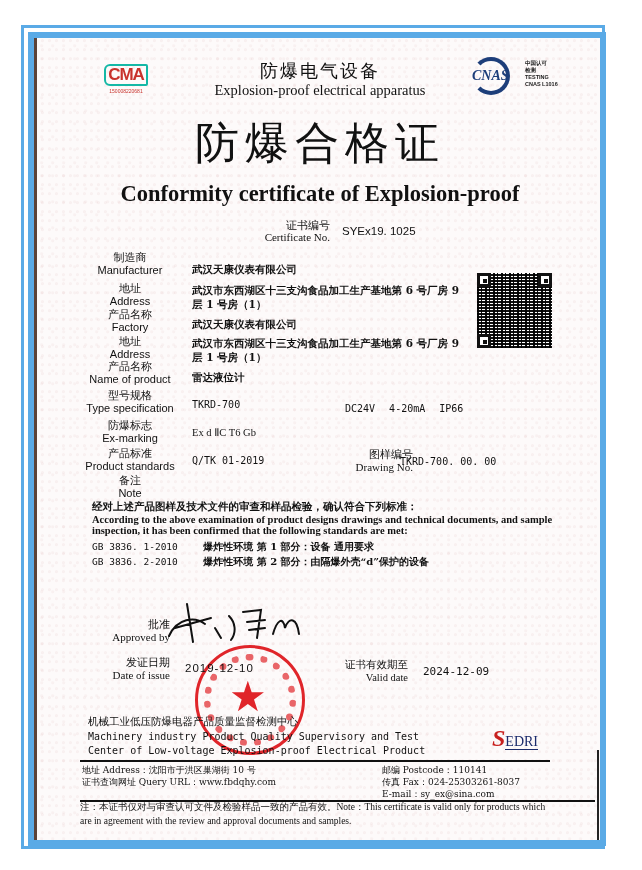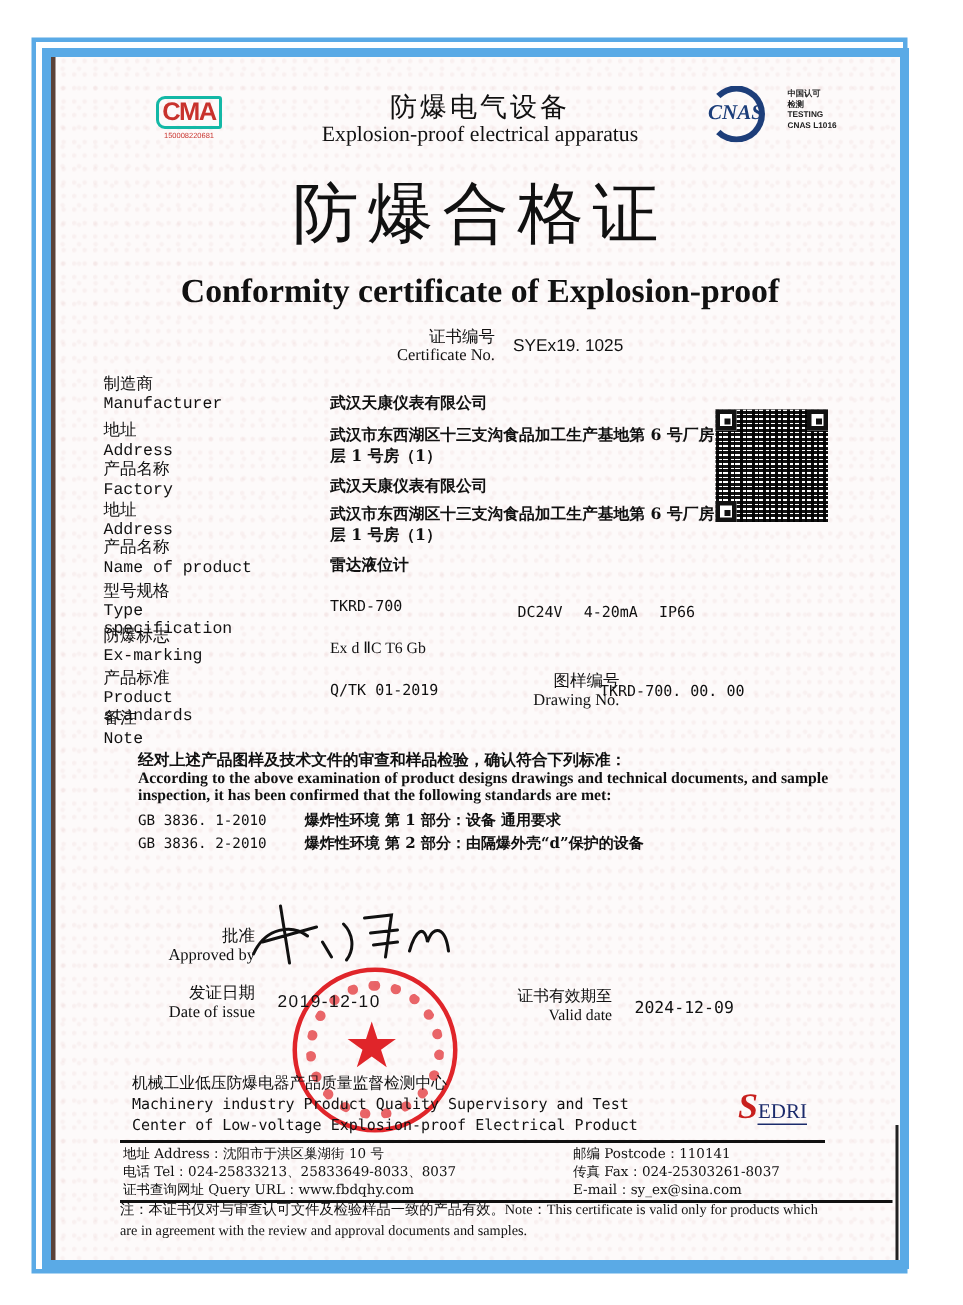--- a/index.html
+++ b/index.html
@@ -20,22 +20,22 @@
   .cnas { left:472px; top:57px; width:90px; height:40px; }
   .cnas-circle { position:absolute; left:0; top:0; width:38px; height:38px; border-radius:50%; border:4px solid #1d3e7a; border-left-color:transparent; border-bottom-color:#1d3e7a; box-sizing:border-box; }
   .cnas-text { position:absolute; left:0; top:11px; font-family:Liberation Serif, serif; font-style:italic; font-weight:bold; font-size:14px; color:#1d3e7a; }
   .cnas-side { position:absolute; left:53px; top:3px; font-family:"Liberation Sans", sans-serif; font-weight:bold; font-size:5.5px; line-height:7px; color:#222; }
   .head-cn { left:200px; top:59px; width:240px; text-align:center; font-family:"DejaVu Sans", sans-serif; font-size:18px; letter-spacing:2px; }
   .head-en { left:180px; top:82px; width:280px; text-align:center; font-family:"Liberation Serif", serif; font-size:14.5px; }
   .title-cn { left:150px; top:118px; width:340px; text-align:center; font-family:"DejaVu Sans", sans-serif; font-size:44px; letter-spacing:6px; line-height:50px; }
   .title-en { left:100px; top:181px; width:440px; text-align:center; font-family:"Liberation Serif", serif; font-weight:bold; font-size:22.5px; }
   .certno-label { left:240px; top:219px; width:90px; text-align:right; font-family:"Liberation Serif", serif; font-size:11px; line-height:12px; }
   .certno-val { left:342px; top:225px; font-family:"Liberation Sans", sans-serif; font-size:11.5px; }
-  .lbl { position:absolute; left:69px; width:100px; text-align:left; font-family:Liberation Mono, monospace; font-size:11px; line-height:12.5px; }
-  .val { position:absolute; left:192px; font-family:"DejaVu Serif", serif; font-size:10.5px; line-height:14px; font-weight:bold;margin-left:28px; }
+  .lbl { position:absolute; left:80px; width:100px; text-align:center; font-family:Liberation Sans, sans-serif; font-size:11px; line-height:12.5px; }
+  .val { position:absolute; left:192px; font-family:"DejaVu Serif", serif; font-size:10.5px; line-height:14px; font-weight:bold; }
   .val.mono { font-family:"DejaVu Sans Mono", monospace; font-weight:normal; font-size:10px; }
   .addr { width:270px; }
   .qr { left:477px; top:273px; width:75px; height:75px; background:
       repeating-linear-gradient(90deg, #111 0 2px, #fff 2px 4px, #111 4px 5px, #fff 5px 8px),
       repeating-linear-gradient(0deg, #111 0 2px, #fff 2px 3px);
       background-blend-mode:multiply; }
   .qr-corner { position:absolute; width:14px; height:14px; border:3px solid #111; background:#fff; box-sizing:border-box; }
   .qr-corner::after { content:""; position:absolute; left:3px; top:3px; width:4px; height:4px; background:#111; }
   .spec-extra { left:345px; top:403px; font-family:"DejaVu Sans Mono", monospace; font-size:10px; word-spacing:8px; }
   .drawing-label { left:325px; top:448px; width:88px; text-align:right; font-family:"Liberation Serif", serif; font-size:11px; line-height:12.5px; }
@@ -210,21 +210,20 @@
 <div class="abs center-en2">Center of Low-voltage Explosion-proof Electrical Product</div>
 
 <div class="abs sedri">
   <span class="sedri-s">S</span><span class="sedri-t">EDRI</span>
 </div>
 
 <div class="rule" style="top:760px;width:470px"></div>
 
 <div class="contact" style="left:82px;top:764px">
   <div>地址 Address：沈阳市于洪区巢湖街 10 号</div>
-  <div>电话 Tel：024-25833213、25833649-8033、8037</div>
   <div>证书查询网址 Query URL：www.fbdqhy.com</div>
 </div>
 <div class="contact" style="left:382px;top:764px">
   <div>邮编 Postcode：110141</div>
   <div>传真 Fax：024-25303261-8037</div>
   <div>E-mail：sy_ex@sina.com</div>
 </div>
 
 <div class="rule" style="top:800px;width:515px"></div>
 

